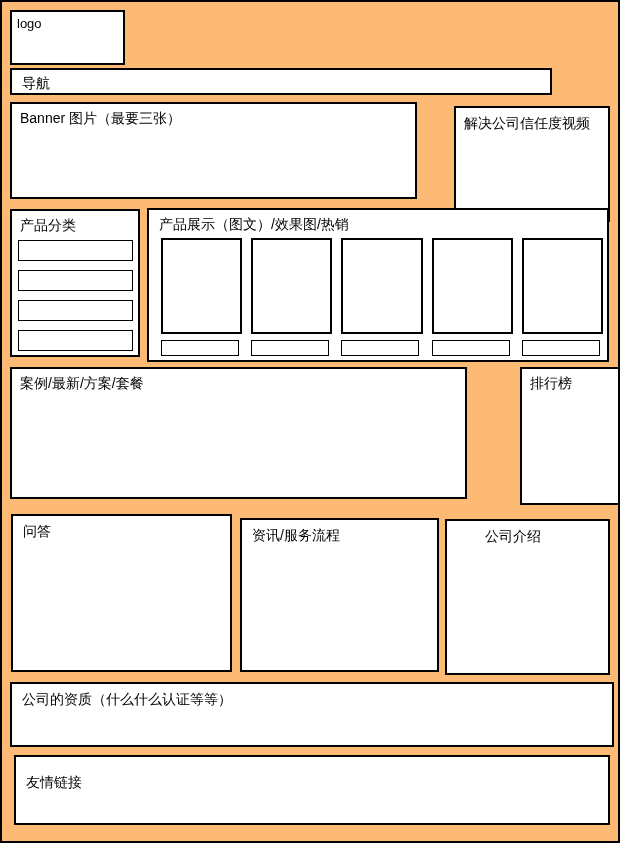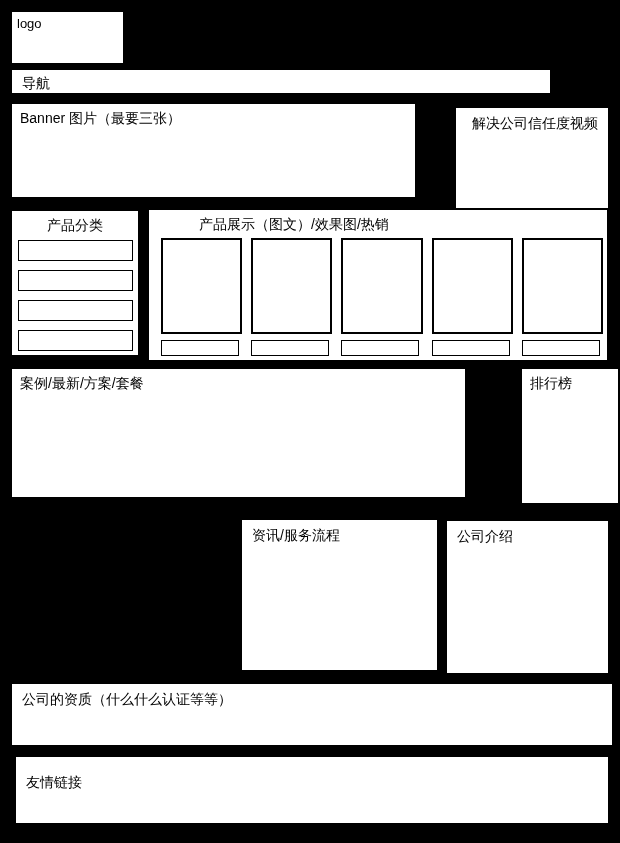--- a/index.html
+++ b/index.html
@@ -6,21 +6,21 @@
   html, body { background: #ffffff; }
   body {
     font-family: "Liberation Sans", "DejaVu Sans", sans-serif;
     color: #000000;
   }
   .page {
     position: relative;
     width: 620px;
     height: 843px;
     border: 2px solid #000;
-    background: #000000;
+    background: #fdba74;
     overflow: hidden;
   }
   .box {
     position: absolute;
     border: 2px solid #000;
     background: #fff;
     font-size: 14px;
     line-height: 1.35;
   }
   .box .title { padding: 5px 8px 0 8px; }
@@ -29,53 +29,53 @@
   .logo-box   { left: 8px;   top: 8px;   width: 115px; height: 55px; }
   .logo-box .title { padding: 3px 5px 0 5px; font-size: 13px; }
   .phone-box  { left: 472px; top: 11px;  width: 141px; height: 42px; }
   .phone-box .title { padding: 7px 10px 0 10px; }
   .nav-bar    { left: 8px;   top: 66px;  width: 542px; height: 27px; }
   .nav-bar .title { padding: 4px 10px 0 10px; }
 
   
   .banner-box { left: 8px;   top: 100px; width: 407px; height: 97px; }
   .banner-box .title { padding: 5px 8px 0 8px; }
-  .video-box  { left: 452px; top: 104px; width: 156px; height: 116px; padding-left: 8px; }
+  .video-box  { left: 452px; top: 104px; width: 156px; height: 116px; }
   .video-box .title { padding: 5px 8px 0 8px; line-height: 1.55; }
 
   
-  .category-box { left: 8px; top: 207px; width: 130px; height: 148px; text-align: center; }
+  .category-box { left: 8px; top: 207px; width: 130px; height: 148px; }
   .category-box .title { padding: 5px 8px 0 8px; }
   .cat-list { position: relative; padding-left: 6px; padding-top: 5px; }
   .cat-item {
     width: 115px; height: 21px;
     border: 1px solid #000;
     margin-top: 9px;
   }
   .cat-item:first-child { margin-top: 0; }
 
   .display-box { left: 145px; top: 206px; width: 462px; height: 154px; }
-  .display-box .title { padding: 5px 10px 0 10px; margin-left: 40px; }
+  .display-box .title { padding: 5px 10px 0 10px; }
   .prod-row {
     display: flex;
     gap: 9px;
     padding: 4px 4px 0 12px;
   }
   .prod-col { flex: 1; display: flex; flex-direction: column; }
   .prod-img  { height: 96px; border: 2px solid #000; }
   .prod-label { height: 16px; border: 1px solid #000; margin-top: 6px; width: 96%; }
 
   
   .cases-box { left: 8px;   top: 365px; width: 457px; height: 132px; }
   .rank-box  { left: 478px; top: 365px; width: 134px; height: 138px; margin-left: 40px; }
 
   
   .qa-box    { left: 9px;   top: 512px; width: 221px; height: 158px; }
   .news-box  { left: 238px; top: 516px; width: 199px; height: 154px; }
-  .about-box { left: 443px; top: 517px; width: 165px; height: 156px; }
+  .about-box { left: 443px; top: 517px; width: 165px; height: 156px; padding-left: 28px; }
   .qa-box .title, .news-box .title, .about-box .title { padding: 6px 10px 0 10px; }
 
   
   .certs-box { left: 8px;  top: 680px; width: 604px; height: 65px; }
   .certs-box .title { padding: 6px 10px 0 10px; }
   .links-box { left: 12px; top: 753px; width: 596px; height: 70px; }
   .links-box .title { padding: 16px 10px 0 10px; }
 </style>
 </head>
 <body>
@@ -133,20 +133,23 @@
       </div>
   </div>
 
   <div class="box cases-box">
     <div class="title">案例/最新/方案/套餐</div>
   </div>
   <div class="box rank-box">
     <div class="title">排行榜</div>
   </div>
 
+  <div class="box qa-box">
+    <div class="title">问答</div>
+  </div>
   <div class="box news-box">
     <div class="title">资讯/服务流程</div>
   </div>
   <div class="box about-box">
     <div class="title">公司介绍</div>
   </div>
 
   <div class="box certs-box">
     <div class="title">公司的资质（什么什么认证等等）</div>
   </div>

